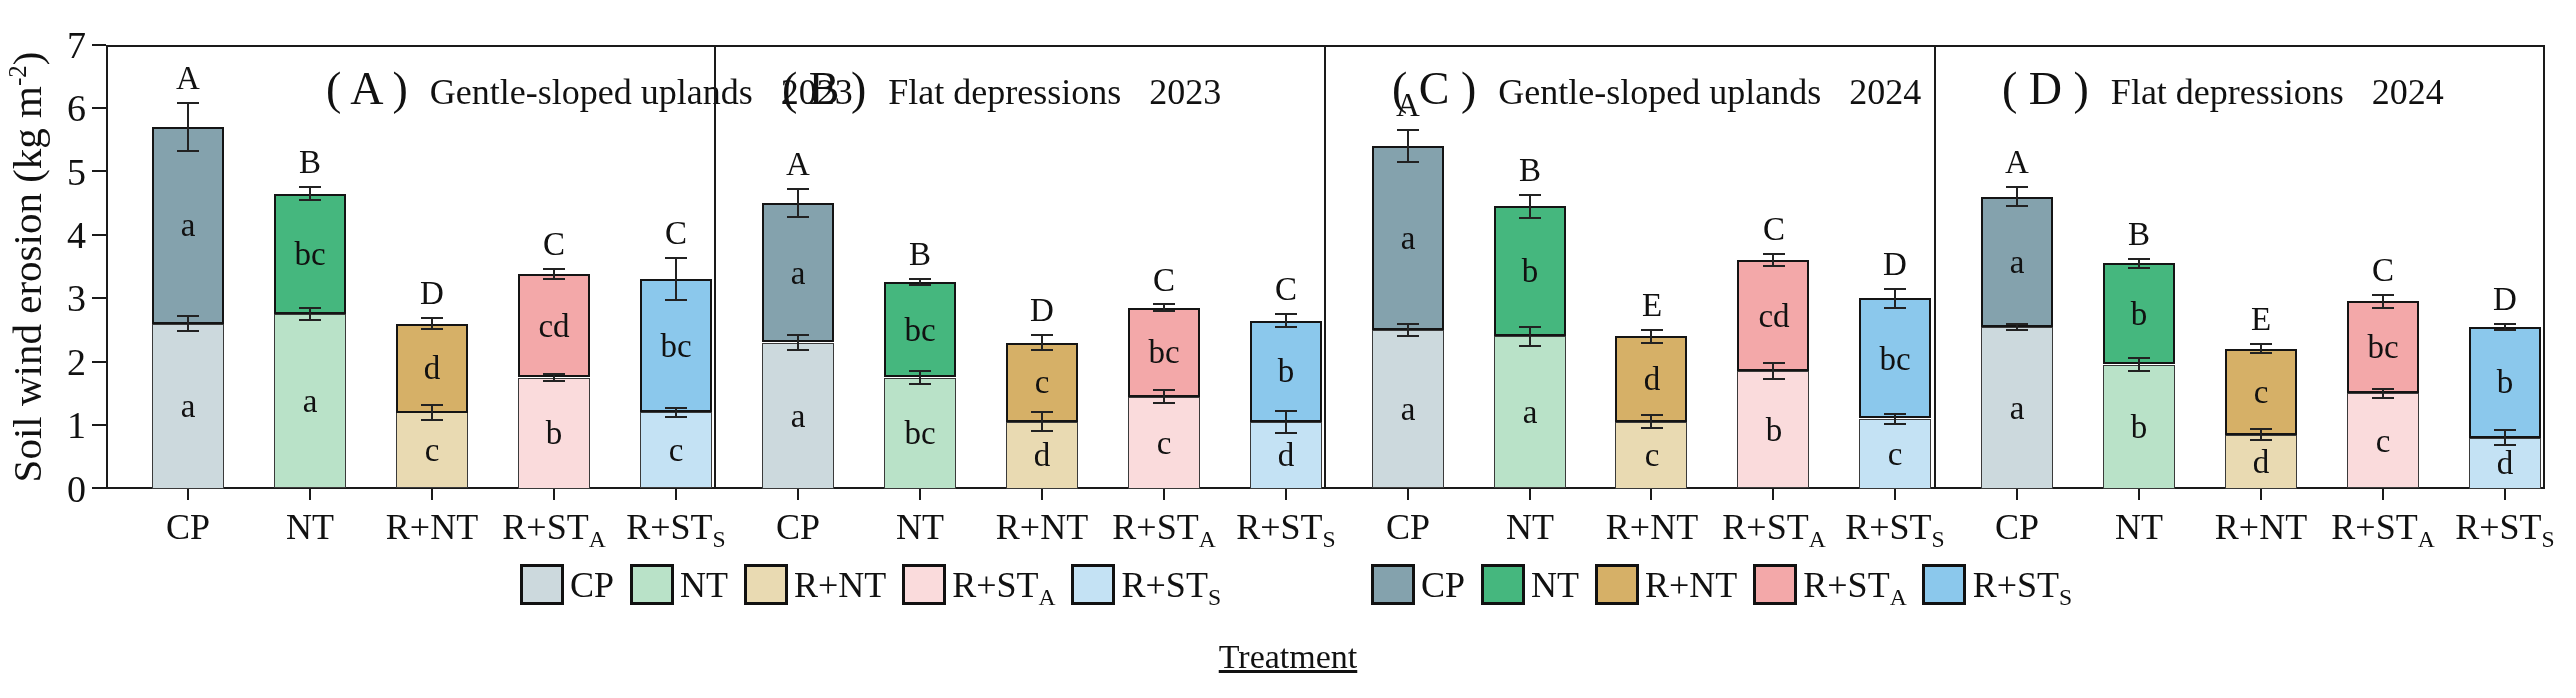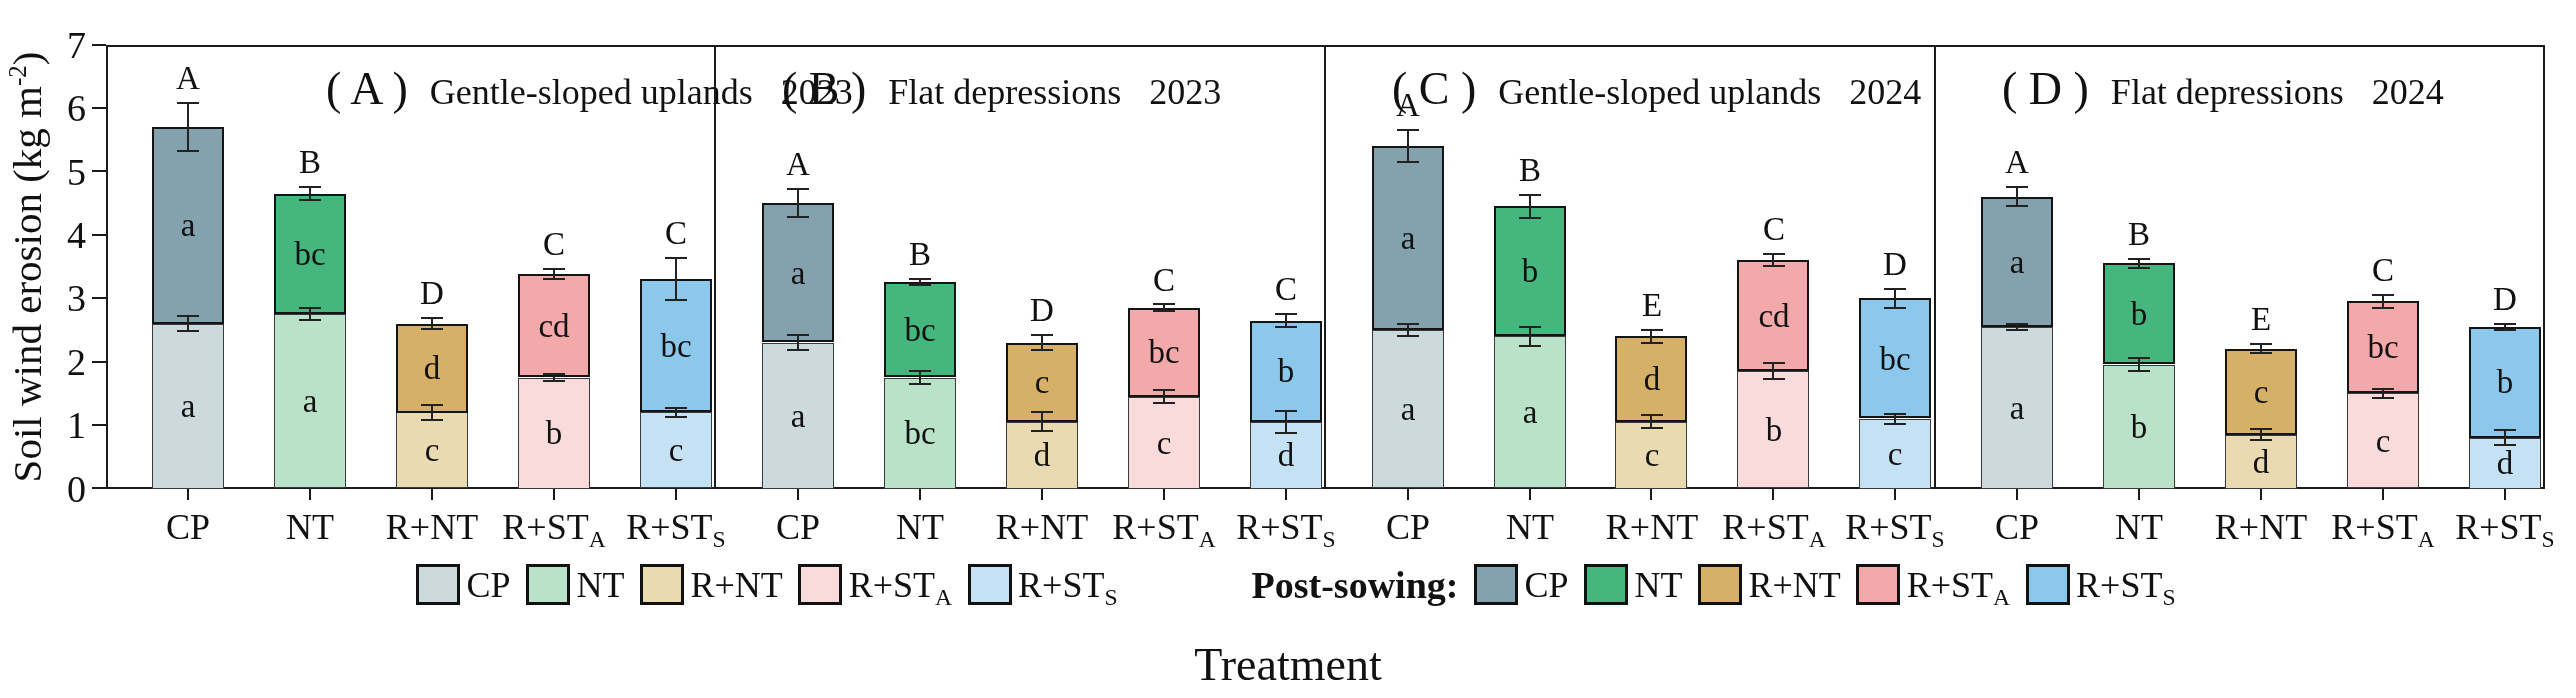--- a/index.html
+++ b/index.html
@@ -18,21 +18,21 @@
   .err-line{position:absolute;width:2.4px;background:#222;}
   .err-cap{position:absolute;height:2.4px;background:#222;}
   .sig{position:absolute;font-size:33px;line-height:1;transform:translate(-50%,-50%);white-space:nowrap;}
   .panel-title{position:absolute;white-space:nowrap;}
   .panel-title .pletter{font-size:46px;}
   .panel-title .pname{font-size:36px;margin-left:22px;}
   .panel-title .pyear{font-size:36px;margin-left:28px;}
   #ylabel{position:absolute;font-size:41px;white-space:nowrap;
           transform:translate(-50%,-50%) rotate(-90deg);}
   #ylabel sup{font-size:25px;}
-  #xlabel{position:absolute;font-size:46px;transform:translateX(-50%);}
+  #xlabel{position:absolute;font-size:34px;transform:translateX(-50%);text-decoration:underline;}
   #legend{position:absolute;left:0;width:2576px;display:flex;justify-content:center;
           align-items:center;gap:134px;}
   .leg-group{display:flex;align-items:center;}
   .leg-title{font-size:38px;font-weight:bold;white-space:nowrap;}
   .leg-swatch{width:44px;height:41px;border:3.1px solid #111;box-sizing:border-box;margin-left:15.7px;}
   .leg-label{font-size:36px;margin-left:6.3px;white-space:nowrap;}
 </style>
 </head>
 <body>
 
@@ -333,21 +333,20 @@
         <div class="leg-swatch" style="background: rgb(185, 226, 200);"></div>
         <span class="leg-label"><span>NT</span></span>
         <div class="leg-swatch" style="background: rgb(233, 218, 178);"></div>
         <span class="leg-label"><span>R+NT</span></span>
         <div class="leg-swatch" style="background: rgb(250, 219, 220);"></div>
         <span class="leg-label"><span>R+ST<sub>A</sub></span></span>
         <div class="leg-swatch" style="background: rgb(196, 226, 244);"></div>
         <span class="leg-label"><span>R+ST<sub>S</sub></span></span>
       </div>
     <div class="leg-group" id="legend-post">
-      <span class="leg-title">Post-sowing:</span>
     <div class="leg-swatch" style="background: rgb(132, 162, 173);"></div>
         <span class="leg-label"><span>CP</span></span>
         <div class="leg-swatch" style="background: rgb(69, 183, 126);"></div>
         <span class="leg-label"><span>NT</span></span>
         <div class="leg-swatch" style="background: rgb(214, 176, 103);"></div>
         <span class="leg-label"><span>R+NT</span></span>
         <div class="leg-swatch" style="background: rgb(243, 168, 169);"></div>
         <span class="leg-label"><span>R+ST<sub>A</sub></span></span>
         <div class="leg-swatch" style="background: rgb(139, 200, 236);"></div>
         <span class="leg-label"><span>R+ST<sub>S</sub></span></span>

